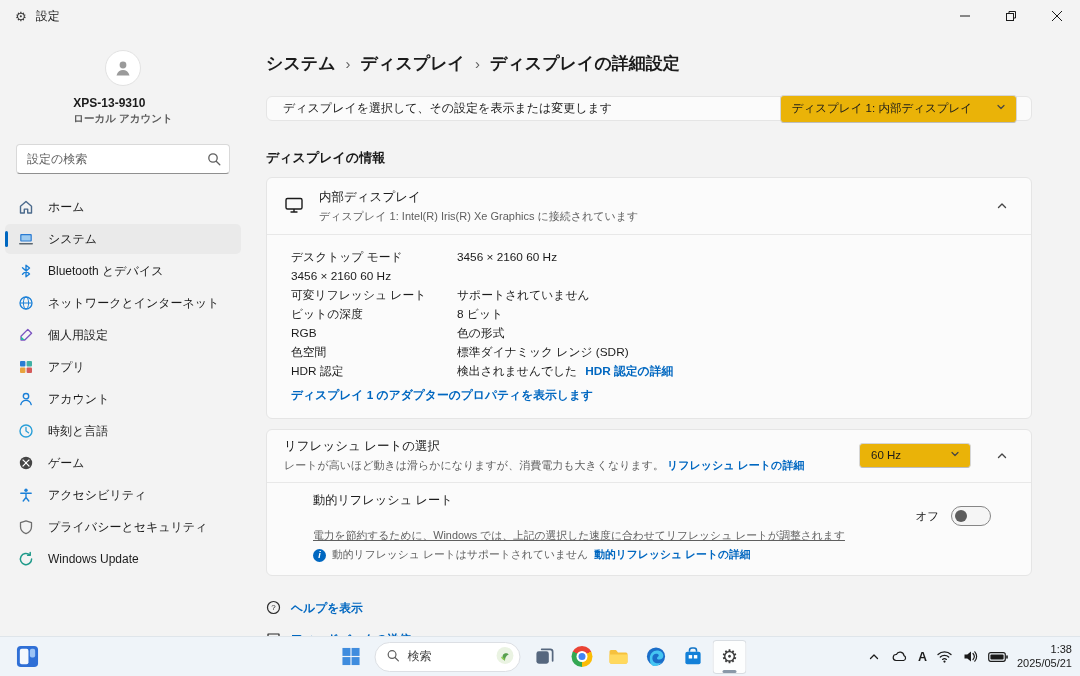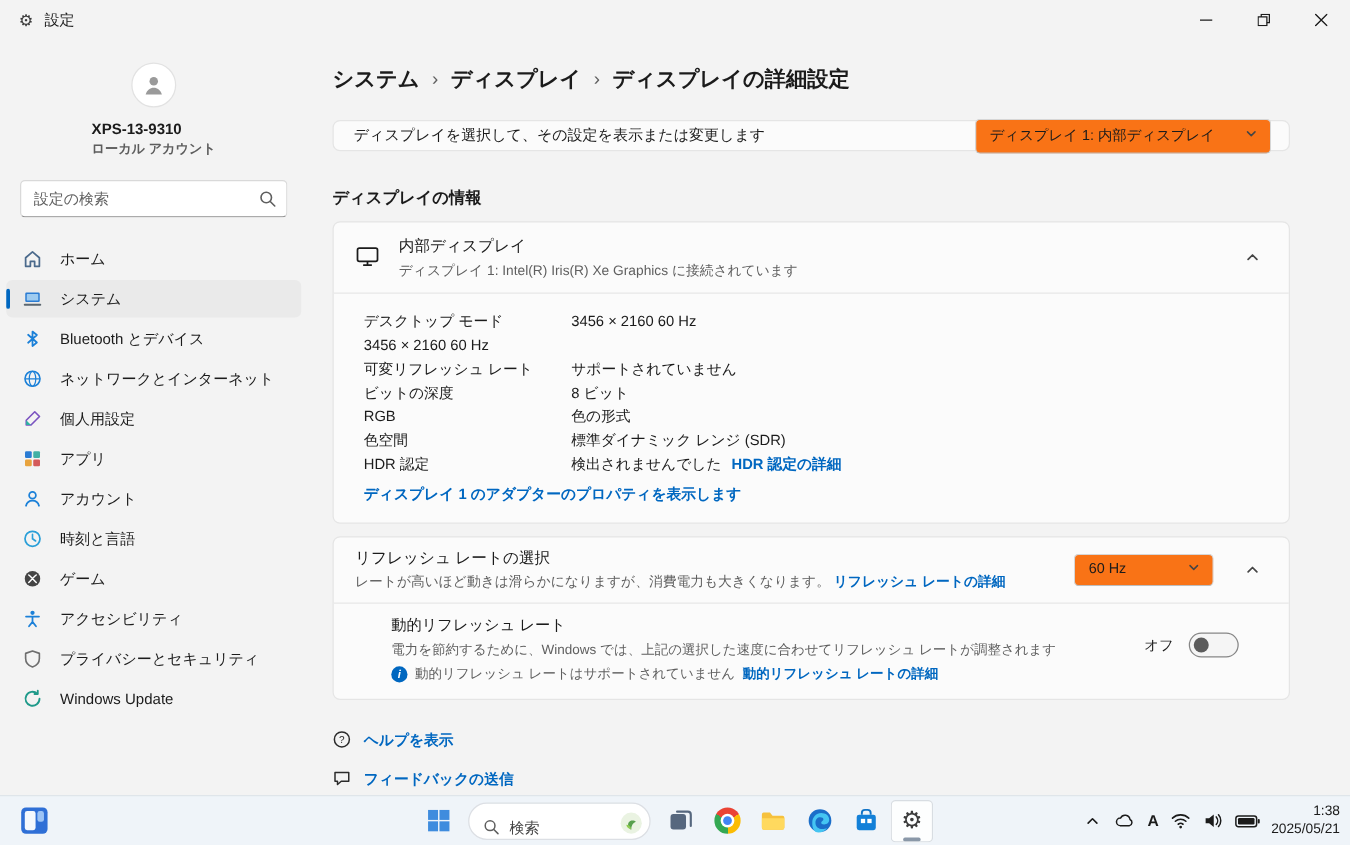--- a/index.html
+++ b/index.html
@@ -38,21 +38,21 @@
   
   .main { flex:1; min-width:0; padding:14px 48px 0 20px; }
   .breadcrumb { display:flex; align-items:center; gap:10px; font-size:17px; font-weight:700; height:26px; }
   .crumb { cursor:pointer; white-space:nowrap; }
   .crumb-sep { color:#5f5f5f; font-weight:400; font-size:15px; }
 
   .card { background:#fbfbfb; border:1px solid #e5e5e5; border-radius:6px; }
   .select-card { margin-top:20px; height:25px; display:flex; align-items:center; justify-content:space-between; padding:0 14px 0 16px; }
   .select-label { font-size:12px; }
 
-  .dropdown { display:inline-flex; align-items:center; gap:24px; background:#f97316; border:1px solid #d6d6d6; border-bottom-color:#bdbdbd; border-radius:4px; padding:5px 10px 6px 11px; font-size:11.5px; cursor:pointer; white-space:nowrap; }
+  .dropdown { display:inline-flex; align-items:center; gap:24px; background:#eab308; border:1px solid #d6d6d6; border-bottom-color:#bdbdbd; border-radius:4px; padding:5px 10px 6px 11px; font-size:11.5px; cursor:pointer; white-space:nowrap; }
   .dropdown.small { min-width:112px; justify-content:space-between; }
 
   .section-title { margin-top:28px; font-size:13px; font-weight:700; }
 
   .info-card { margin-top:10px; }
   .exp-header { display:flex; align-items:center; gap:15px; padding:10px 14px 10px 17px; min-height:56px; cursor:pointer; }
   .exp-title { font-size:12.5px; }
   .exp-sub { font-size:11px; color:#5f5f5f; margin-top:3px; }
   .chev-btn { margin-left:auto; width:30px; height:30px; display:flex; align-items:center; justify-content:center; border:none; background:none; cursor:pointer; flex:0 0 30px; }
   .divider { height:1px; background:#e8e8e8; }
@@ -63,39 +63,39 @@
   a.link { color:#0067c0; font-weight:700; text-decoration:none; cursor:pointer; }
 
   .refresh-card { margin-top:10px; }
   .refresh-header { display:flex; align-items:center; gap:16px; padding:8px 14px 9px 17px; cursor:pointer; }
   .refresh-titles { flex:1; }
   .r-title { font-size:12.5px; }
   .r-desc { font-size:11px; color:#5f5f5f; margin-top:3px; }
   .dyn-row { display:flex; align-items:flex-start; padding:9px 14px 13px 46px; }
   .dyn-left { flex:1; }
   .d-title { font-size:12.2px; }
-  .d-desc { font-size:10.8px; color:#5f5f5f; margin-top:4px; }
+  .d-desc { font-size:10.8px; color:#5f5f5f; margin-top:20px;text-decoration:underline; }
   .d-status { display:flex; align-items:center; gap:6px; margin-top:5px; font-size:10.8px; color:#5f5f5f; }
   .info-dot { width:13px; height:13px; border-radius:50%; background:#0067c0; color:#fff; font-size:9px; font-weight:700; font-style:italic; display:flex; align-items:center; justify-content:center; flex:0 0 13px; }
   .toggle-group { display:flex; align-items:center; gap:12px; margin:14px 26px 0 0; }
   .toggle-label { font-size:11.5px; color:#1b1b1b; }
   .switch { width:40px; height:20px; border:1px solid #868686; border-radius:10px; background:#f5f5f5; position:relative; cursor:pointer; }
   .knob { position:absolute; left:3px; top:3px; width:12px; height:12px; border-radius:50%; background:#5c5c5c; }
 
   .footer-links { margin-top:24px; }
   .f-link { display:flex; align-items:center; gap:10px; margin-bottom:13px; font-size:11.8px; cursor:pointer; }
 
   
   .taskbar { flex:0 0 40px; background:#eff4f9; border-top:1px solid #dfe5ea; position:relative; display:flex; align-items:center; }
   .tb-left { position:absolute; left:10px; display:flex; align-items:center; }
   .tb-center { position:absolute; left:50%; transform:translateX(-50%); display:flex; align-items:center; gap:3px; }
   .tb-icon-btn { width:34px; height:34px; border:none; background:none; border-radius:4px; display:flex; align-items:center; justify-content:center; cursor:pointer; position:relative; }
   .tb-icon-btn.active { background:rgba(255,255,255,.85); box-shadow:0 0 0 1px #d8dde2 inset; }
   .tb-icon-btn.active::after { content:""; position:absolute; bottom:1px; left:50%; transform:translateX(-50%); width:14px; height:3px; border-radius:2px; background:#8a98a8; }
-  .tb-search { height:30px; border-radius:15px; background:#fff; border:1px solid #dcdfe4; display:flex; align-items:flex-end; gap:8px; padding:0 5px 0 11px; margin:0 4px; cursor:pointer; min-width:146px; }
+  .tb-search { height:30px; border-radius:15px; background:#fff; border:1px solid #dcdfe4; display:flex; align-items:center; gap:8px; padding:0 5px 0 11px; margin:0 4px; cursor:pointer; min-width:146px; }
   .tb-search-text { font-size:12px; color:#454545; flex:1; }
   .settings-gear-glyph { font-size:19px; color:#3c3c3c; line-height:1; }
   .chrome-ball { width:21px; height:21px; border-radius:50%; background:conic-gradient(from -60deg,#ea4335 0 120deg,#fbbc05 0 240deg,#34a853 0 360deg); position:relative; }
   .chrome-ball::before { content:""; position:absolute; left:50%; top:50%; width:11px; height:11px; margin:-5.5px 0 0 -5.5px; border-radius:50%; background:#fff; }
   .chrome-ball::after { content:""; position:absolute; left:50%; top:50%; width:7px; height:7px; margin:-3.5px 0 0 -3.5px; border-radius:50%; background:#4285f4; }
   .tb-right { position:absolute; right:8px; display:flex; align-items:center; gap:9px; }
   .tray-icon { display:flex; align-items:center; justify-content:center; min-width:16px; height:18px; cursor:pointer; }
   .ime { font-size:12.5px; font-weight:700; cursor:pointer; }
   .clock { text-align:right; font-size:11px; line-height:13.5px; cursor:pointer; }
 </style>

